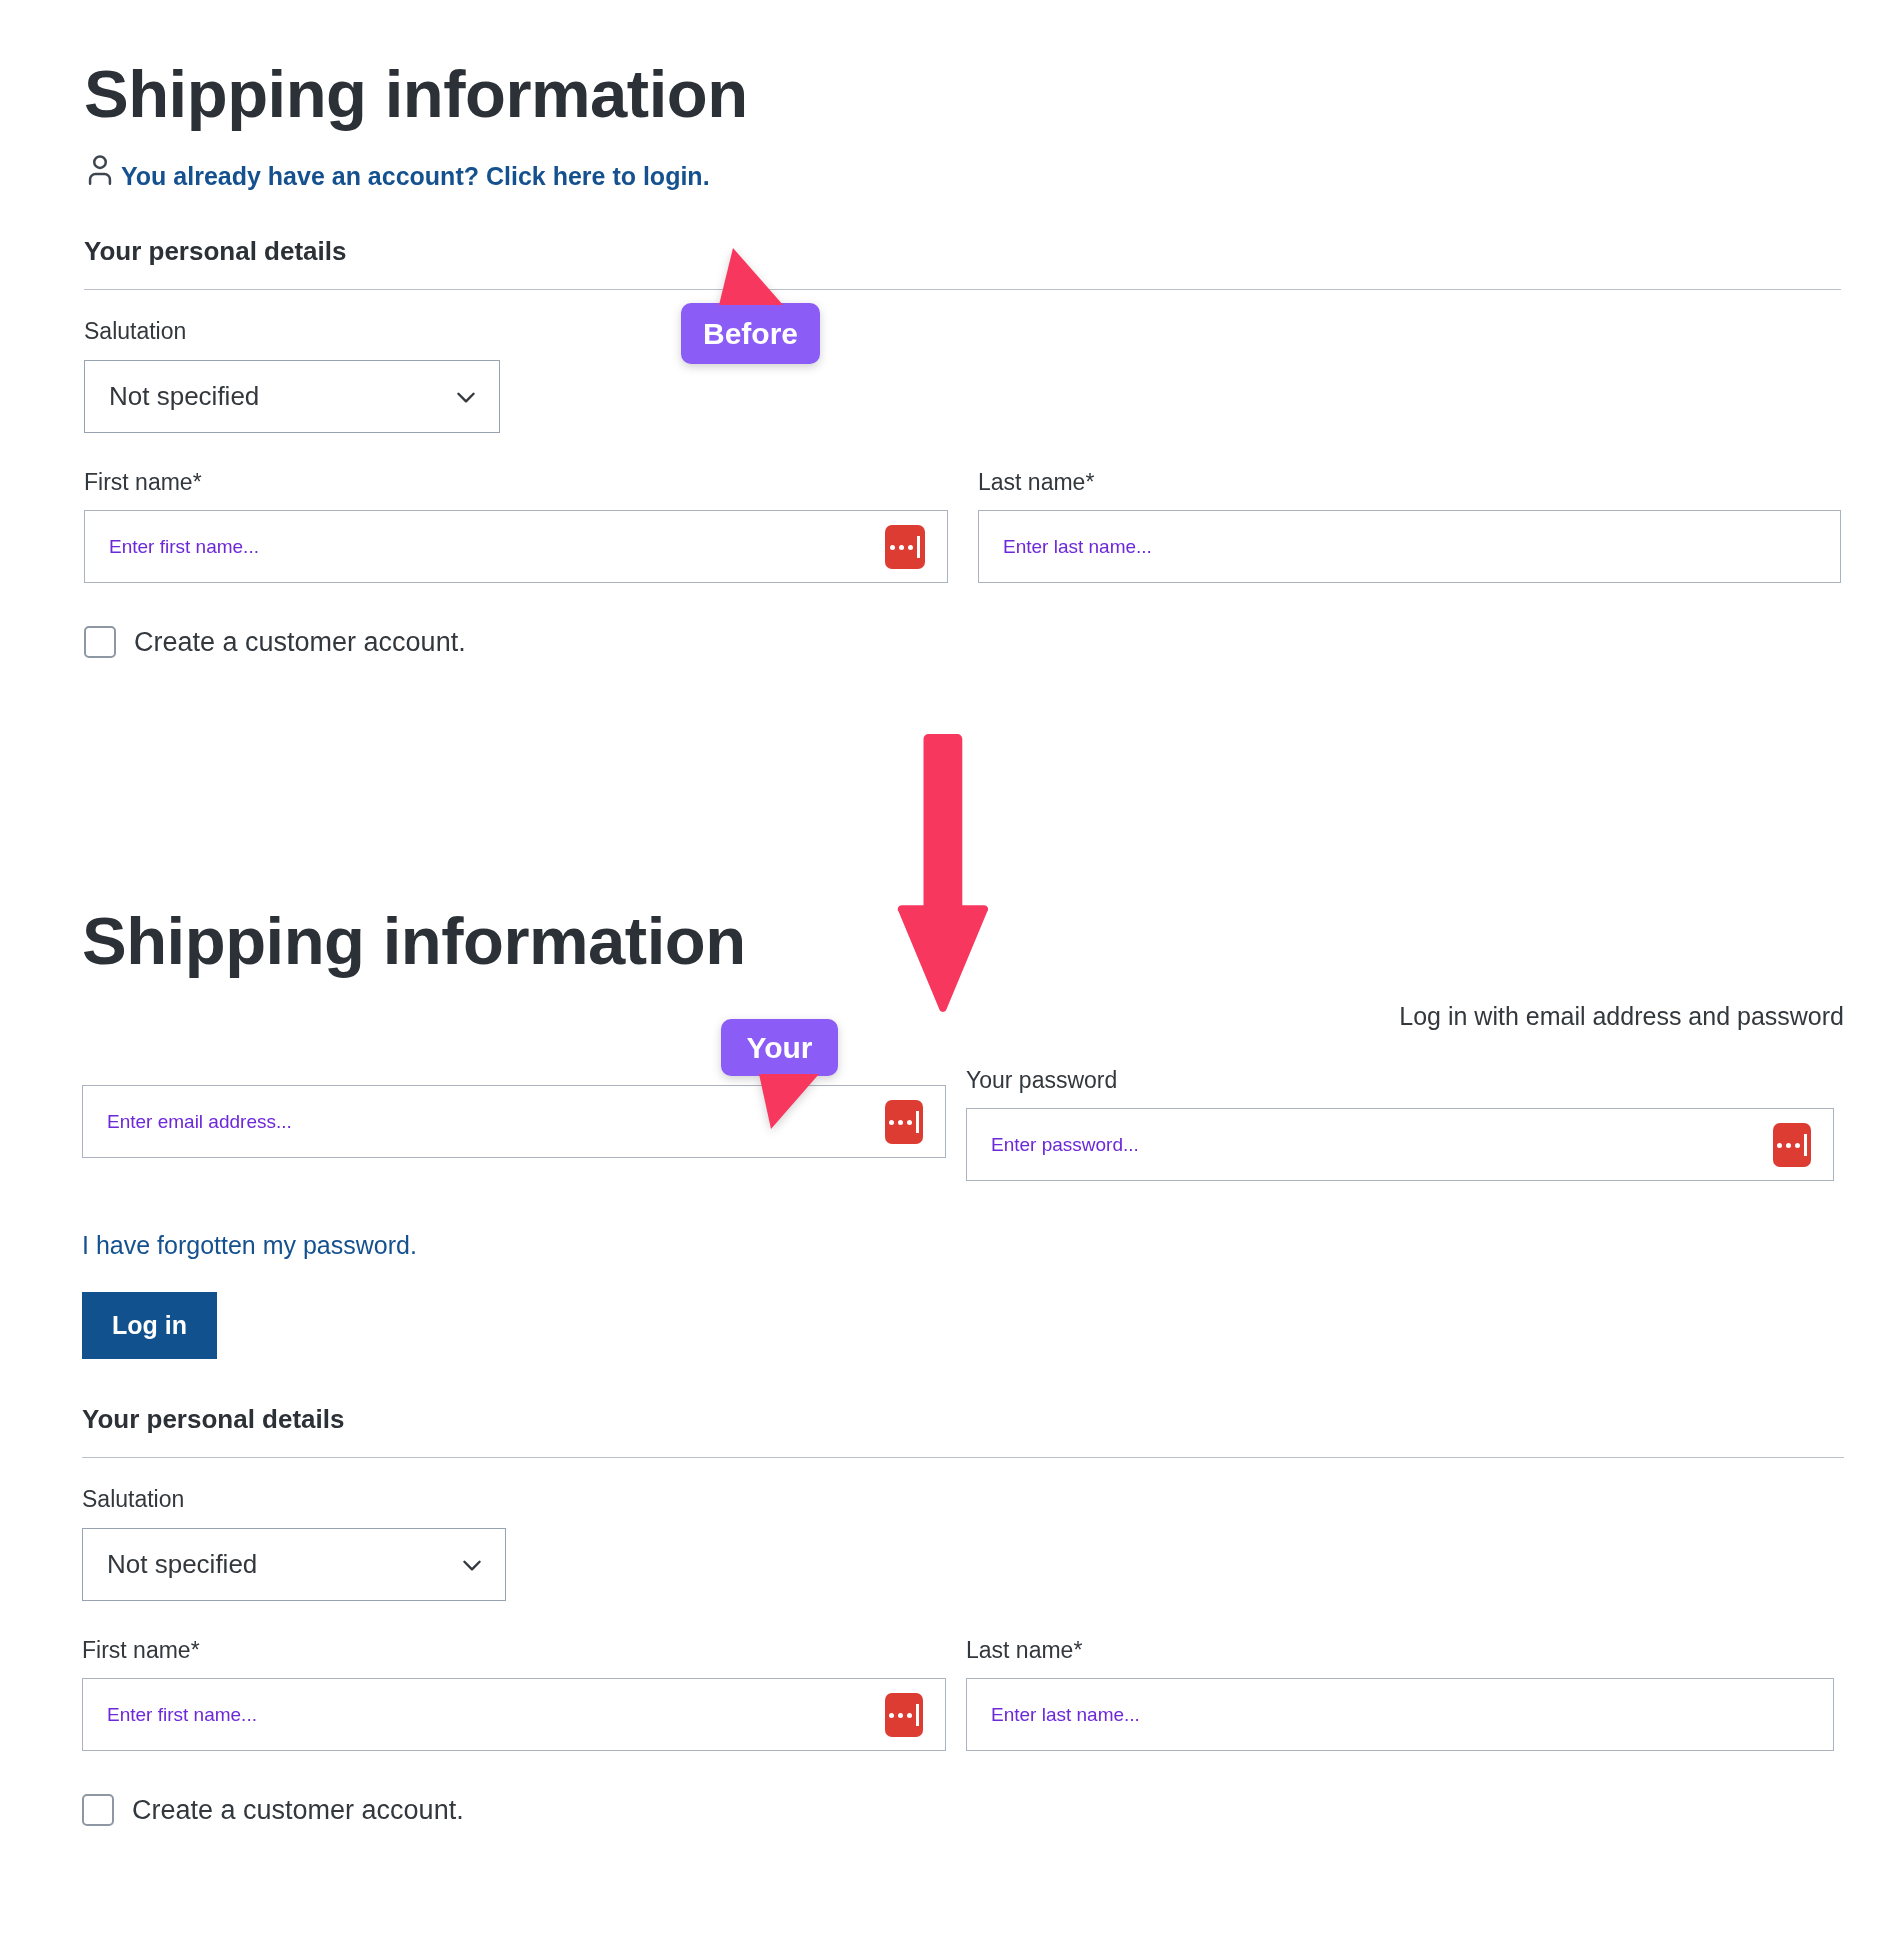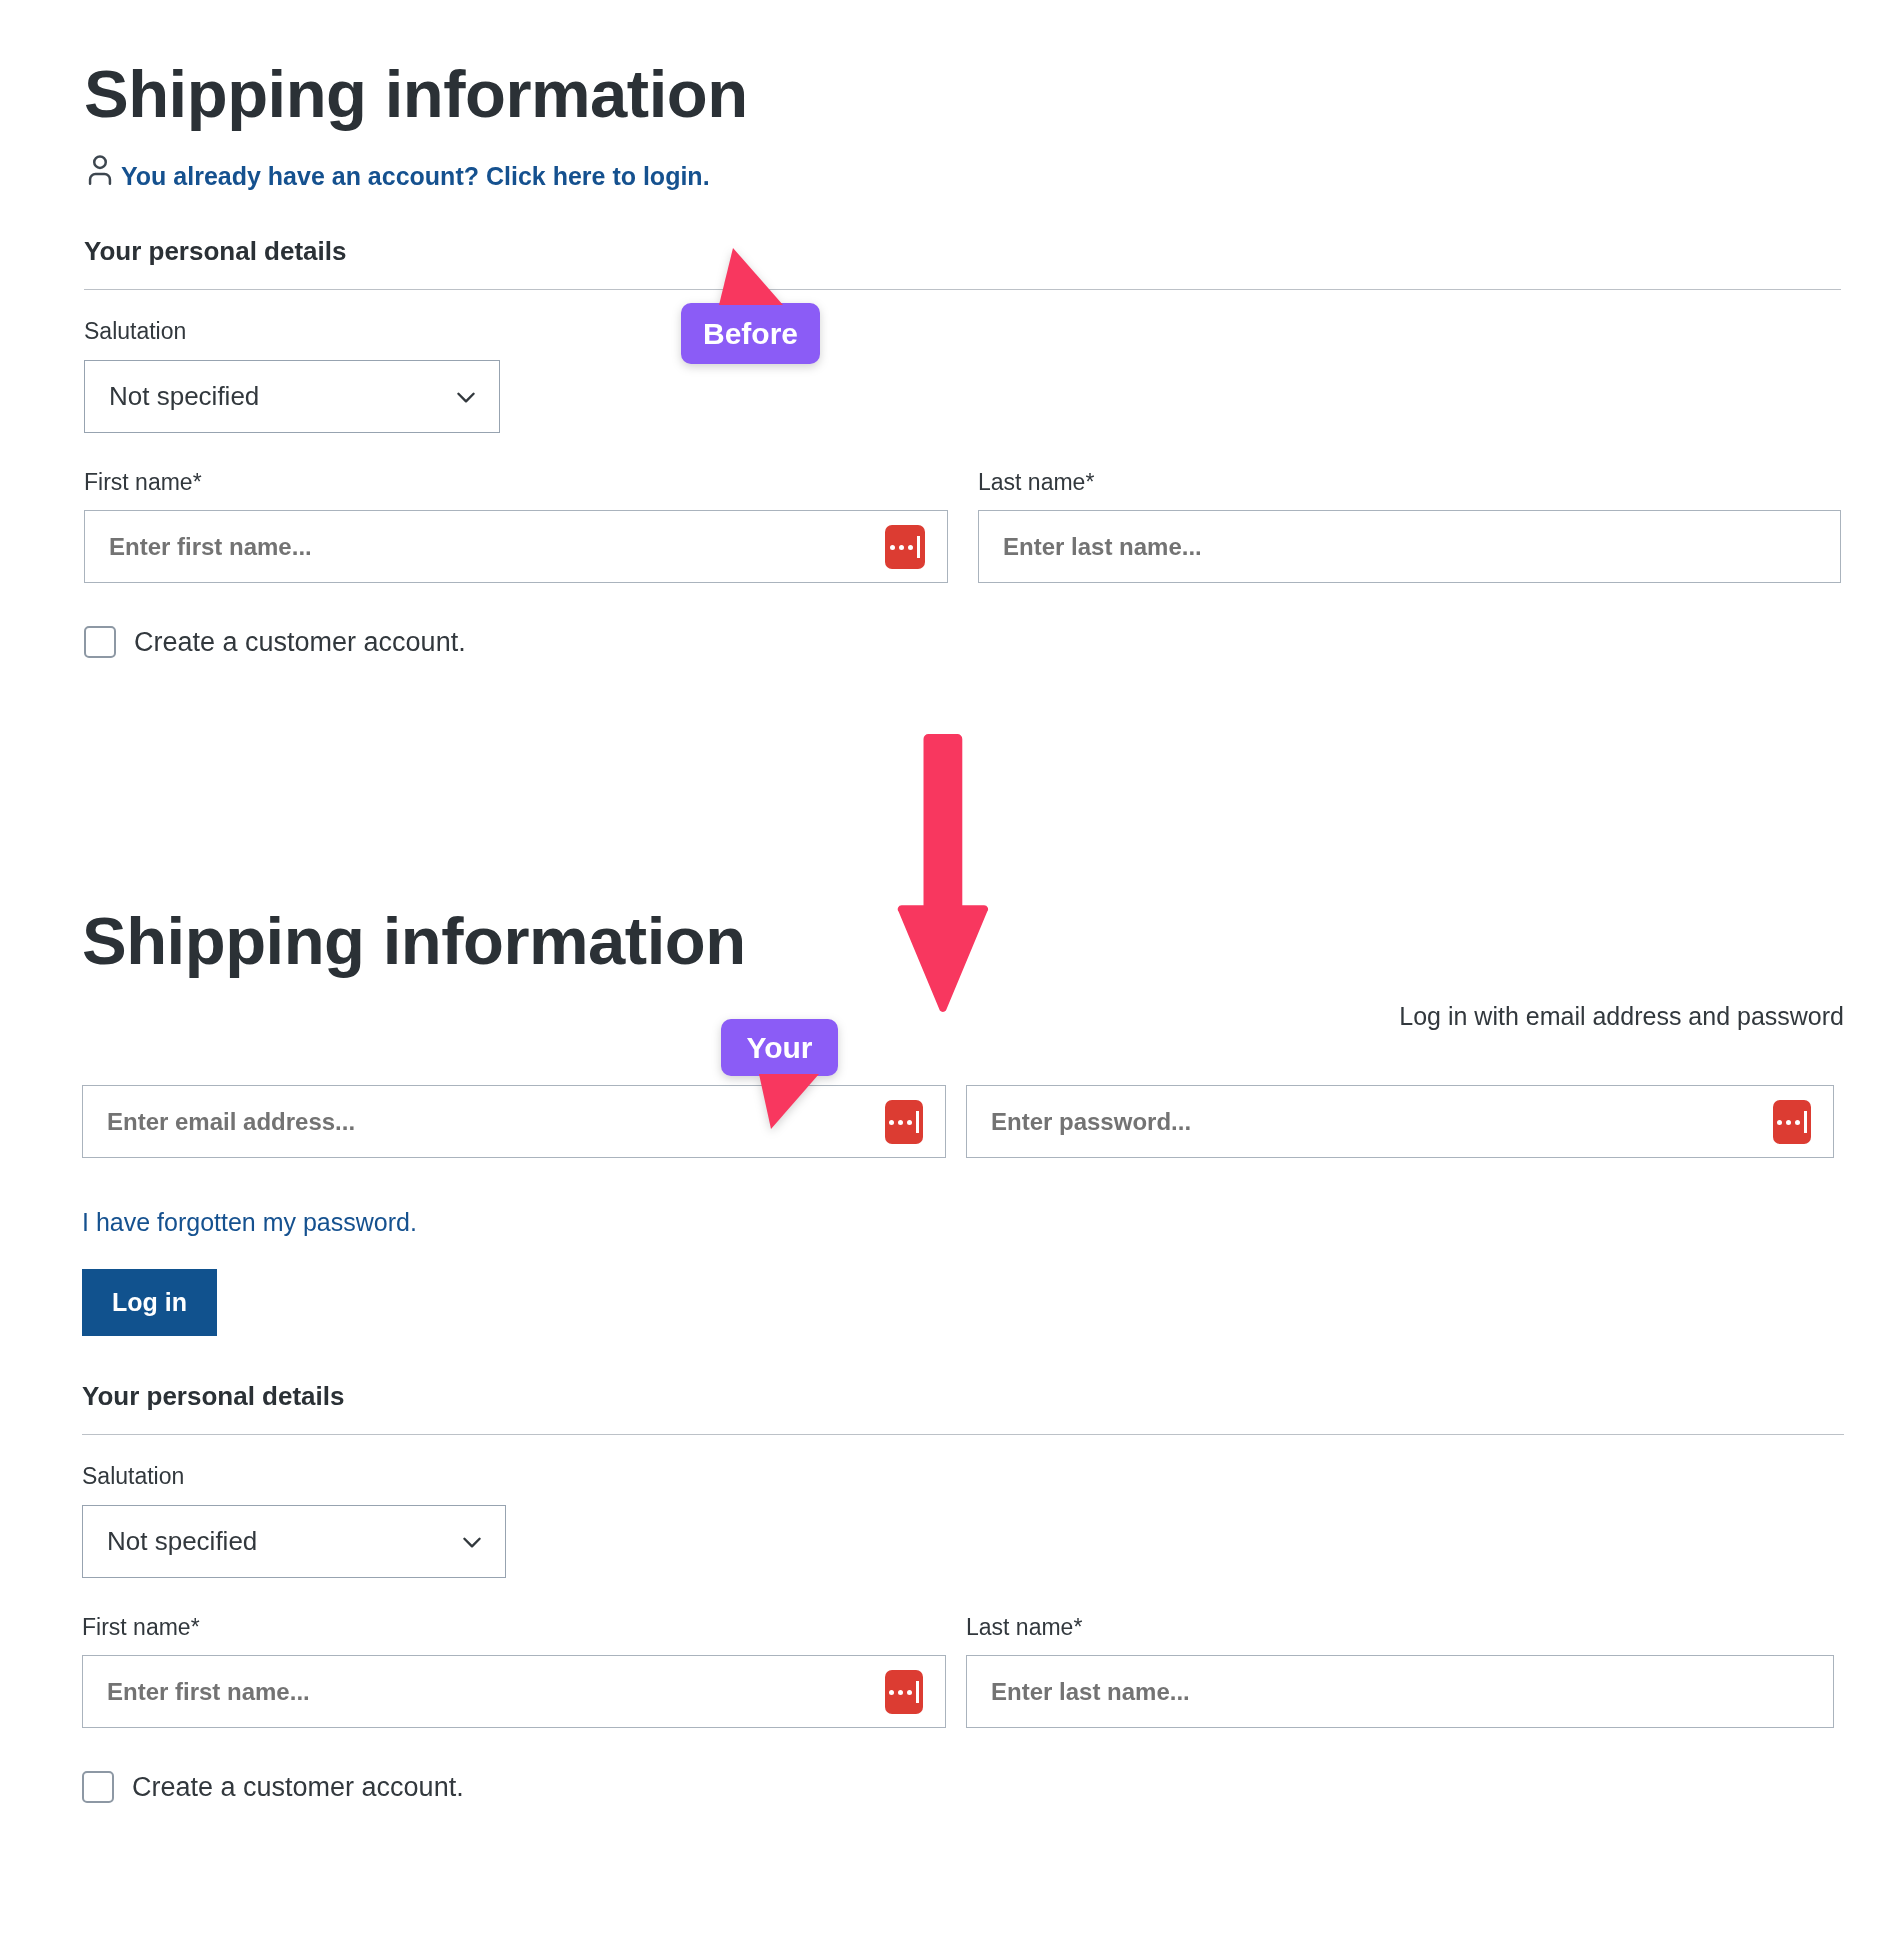--- a/index.html
+++ b/index.html
@@ -64,23 +64,23 @@
   .input-box {
     position: relative;
     border: 1px solid #aab3bd;
     background: #ffffff;
     height: 73px;
     display: flex;
     align-items: center;
     padding: 0 24px;
   }
   .input-box .ph {
-    font-size: 24px;
-    color: #737373;
-    font-weight: 700;
+    font-size: 19px;
+    color: #6d28d9;
+    font-weight: 400;
   }
   .select-box {
     position: relative;
     border: 1px solid #97a3b0;
     background: #ffffff;
     height: 73px;
     display: flex;
     align-items: center;
     padding: 0 20px 0 24px;
     justify-content: space-between;
@@ -271,20 +271,21 @@
           <span class="ph">Enter email address...</span>
           <span class="pm-icon" style="right:22px; top:14px; width:38px; height:44px;">
             <i></i>
               <i></i>
               <i></i>
               <b style="height:22px;"></b>
           </span>
         </div>
       </div>
       <div style="width:868px;">
+        <div class="field-label">Your password</div>
         <div class="input-box" style="margin-top:16px;">
           <span class="ph">Enter password...</span>
           <span class="pm-icon" style="right:22px; top:14px; width:38px; height:44px;">
             <i></i>
               <i></i>
               <i></i>
               <b style="height:22px;"></b>
           </span>
         </div>
       </div>

